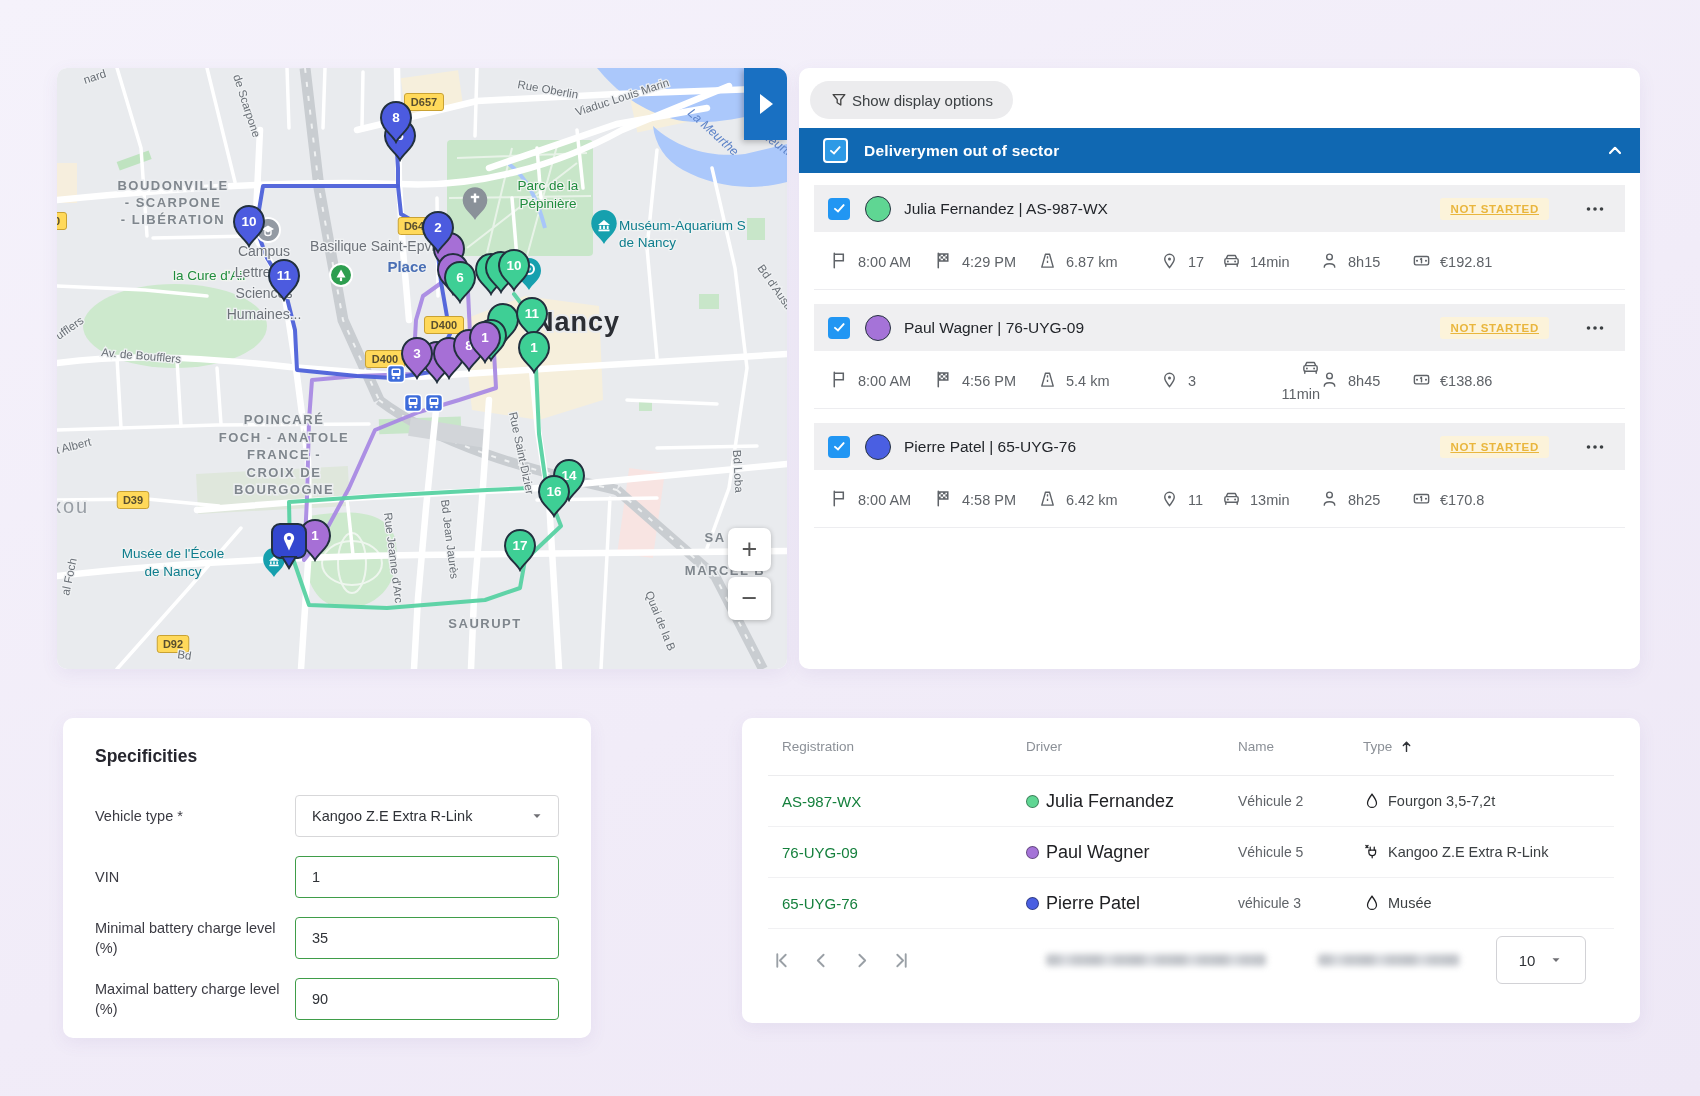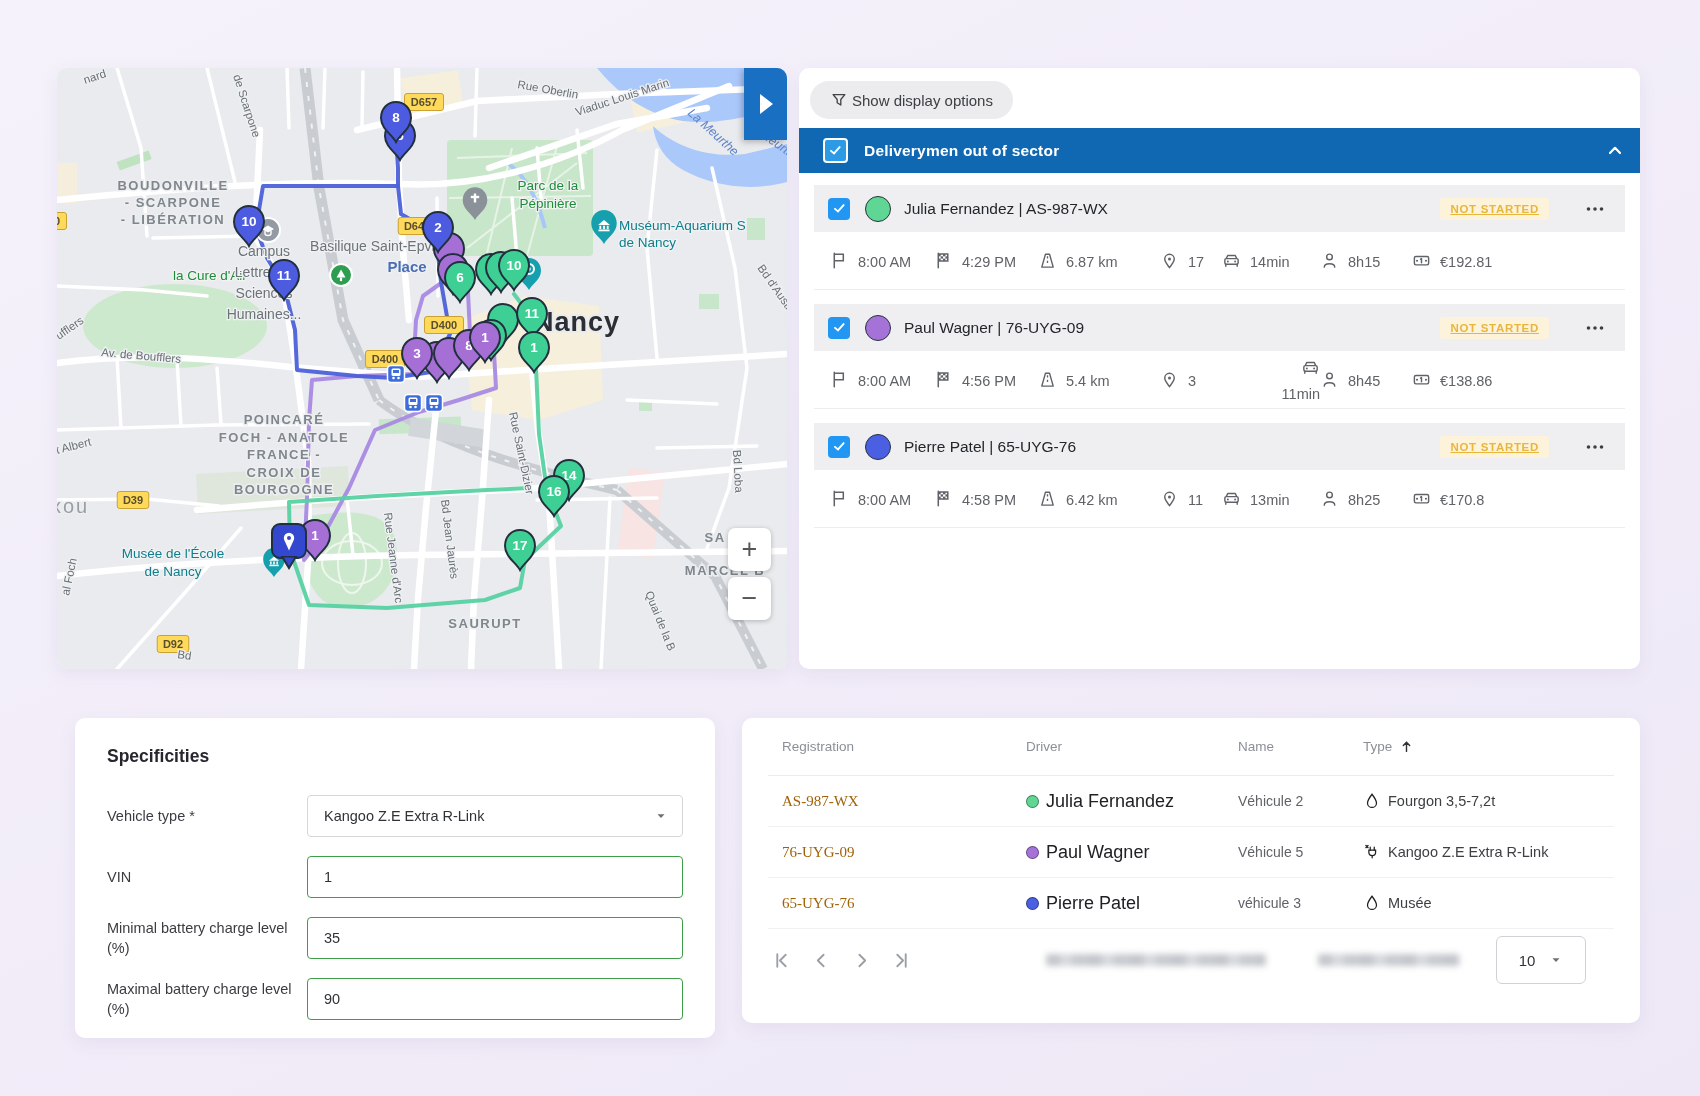--- a/index.html
+++ b/index.html
@@ -41,33 +41,33 @@
   .drow{margin-bottom:14px;}
   .row-head{height:47px;background:#efeff1;display:flex;align-items:center;padding:0 14px;cursor:pointer;}
   .avatar{width:26px;height:26px;border-radius:50%;border:1.7px solid #273341;margin-left:15px;box-sizing:border-box;}
   .dname{font-size:15.5px;color:#23262b;margin-left:13px;}
   .badge{background:var(--badge_bg);color:var(--badge_text);font-size:11.5px;font-weight:bold;letter-spacing:.7px;padding:5px 10px;border-radius:3px;margin-left:auto;text-decoration:underline;}
   .dots{margin-left:36px;margin-right:6px;cursor:pointer;display:flex;align-items:center;}
   .row-stats{height:57px;display:flex;align-items:center;padding:0 16px;border-bottom:1px solid #ededf0;}
   .stat{display:flex;align-items:flex-end;gap:9px;color:#5f6368;font-size:14.5px;flex:0 0 auto;}
   .ic{display:block;}
   
-  .spec-card{left:75px;top:718px;width:640px;height:320px;box-sizing:border-box;padding:28px 32px;}
+  .spec-card{left:63px;top:718px;width:528px;height:320px;box-sizing:border-box;padding:28px 32px;}
   .spec-title{font-size:17.5px;font-weight:bold;color:#26262e;margin-bottom:28px;}
   .field{display:flex;align-items:center;margin-bottom:19px;}
   .field label{width:200px;font-size:14.5px;color:#3b3b43;line-height:1.4;flex:0 0 auto;}
   .control{flex:1;height:42px;border:1px solid #d7d7d9;border-radius:4px;display:flex;align-items:center;padding:0 16px;font-size:14.5px;color:#2f3237;position:relative;box-sizing:border-box;background:#fff;cursor:text;}
   .control.green{border:1.6px solid var(--input_green);}
   .control .caret{position:absolute;right:14px;top:50%;transform:translateY(-50%);}
   
   .table-card{left:742px;top:718px;width:898px;height:305px;box-sizing:border-box;padding:0 26px;}
   .th-row{display:flex;align-items:center;height:57px;color:#8b9097;font-size:13.5px;border-bottom:1px solid #ececee;}
   .c1{width:258px;padding-left:14px;box-sizing:border-box;} .c2{width:212px;} .c3{width:125px;} .c4{flex:1;display:flex;align-items:center;gap:7px;}
   .tr{display:flex;align-items:center;height:50px;border-bottom:1px solid #f1f1f3;}
-  .tr .c1{font-size:15px;color:#a16207;font-family:Liberation Serif, serif;}
+  .tr .c1{font-size:15px;color:#15803d;}
   .tr .c2{display:flex;align-items:center;gap:7px;font-size:18px;color:#202124;}
   .tr .c3{font-size:14px;color:#5f6368;}
   .tr .c4{font-size:14.5px;color:#3c4043;}
   .dot{width:13px;height:13px;border-radius:50%;border:1px solid rgba(0,0,0,.4);box-sizing:border-box;flex:0 0 auto;}
   .pag{display:flex;align-items:center;height:62px;}
   .pgbtn{display:flex;align-items:center;justify-content:center;width:26px;height:26px;margin-right:14px;cursor:pointer;}
   .blur-bar{height:12px;border-radius:3px;background:repeating-linear-gradient(90deg,#aeb2b9 0 14px,#c9ccd2 14px 26px,#b4b8bf 26px 42px);filter:blur(3px);opacity:.75;}
   .pagesize{width:88px;height:46px;border:1px solid #d2d2d6;border-radius:6px;display:flex;align-items:center;justify-content:center;gap:14px;font-size:15px;color:#2f3237;cursor:pointer;}
 </style>
 </head>

